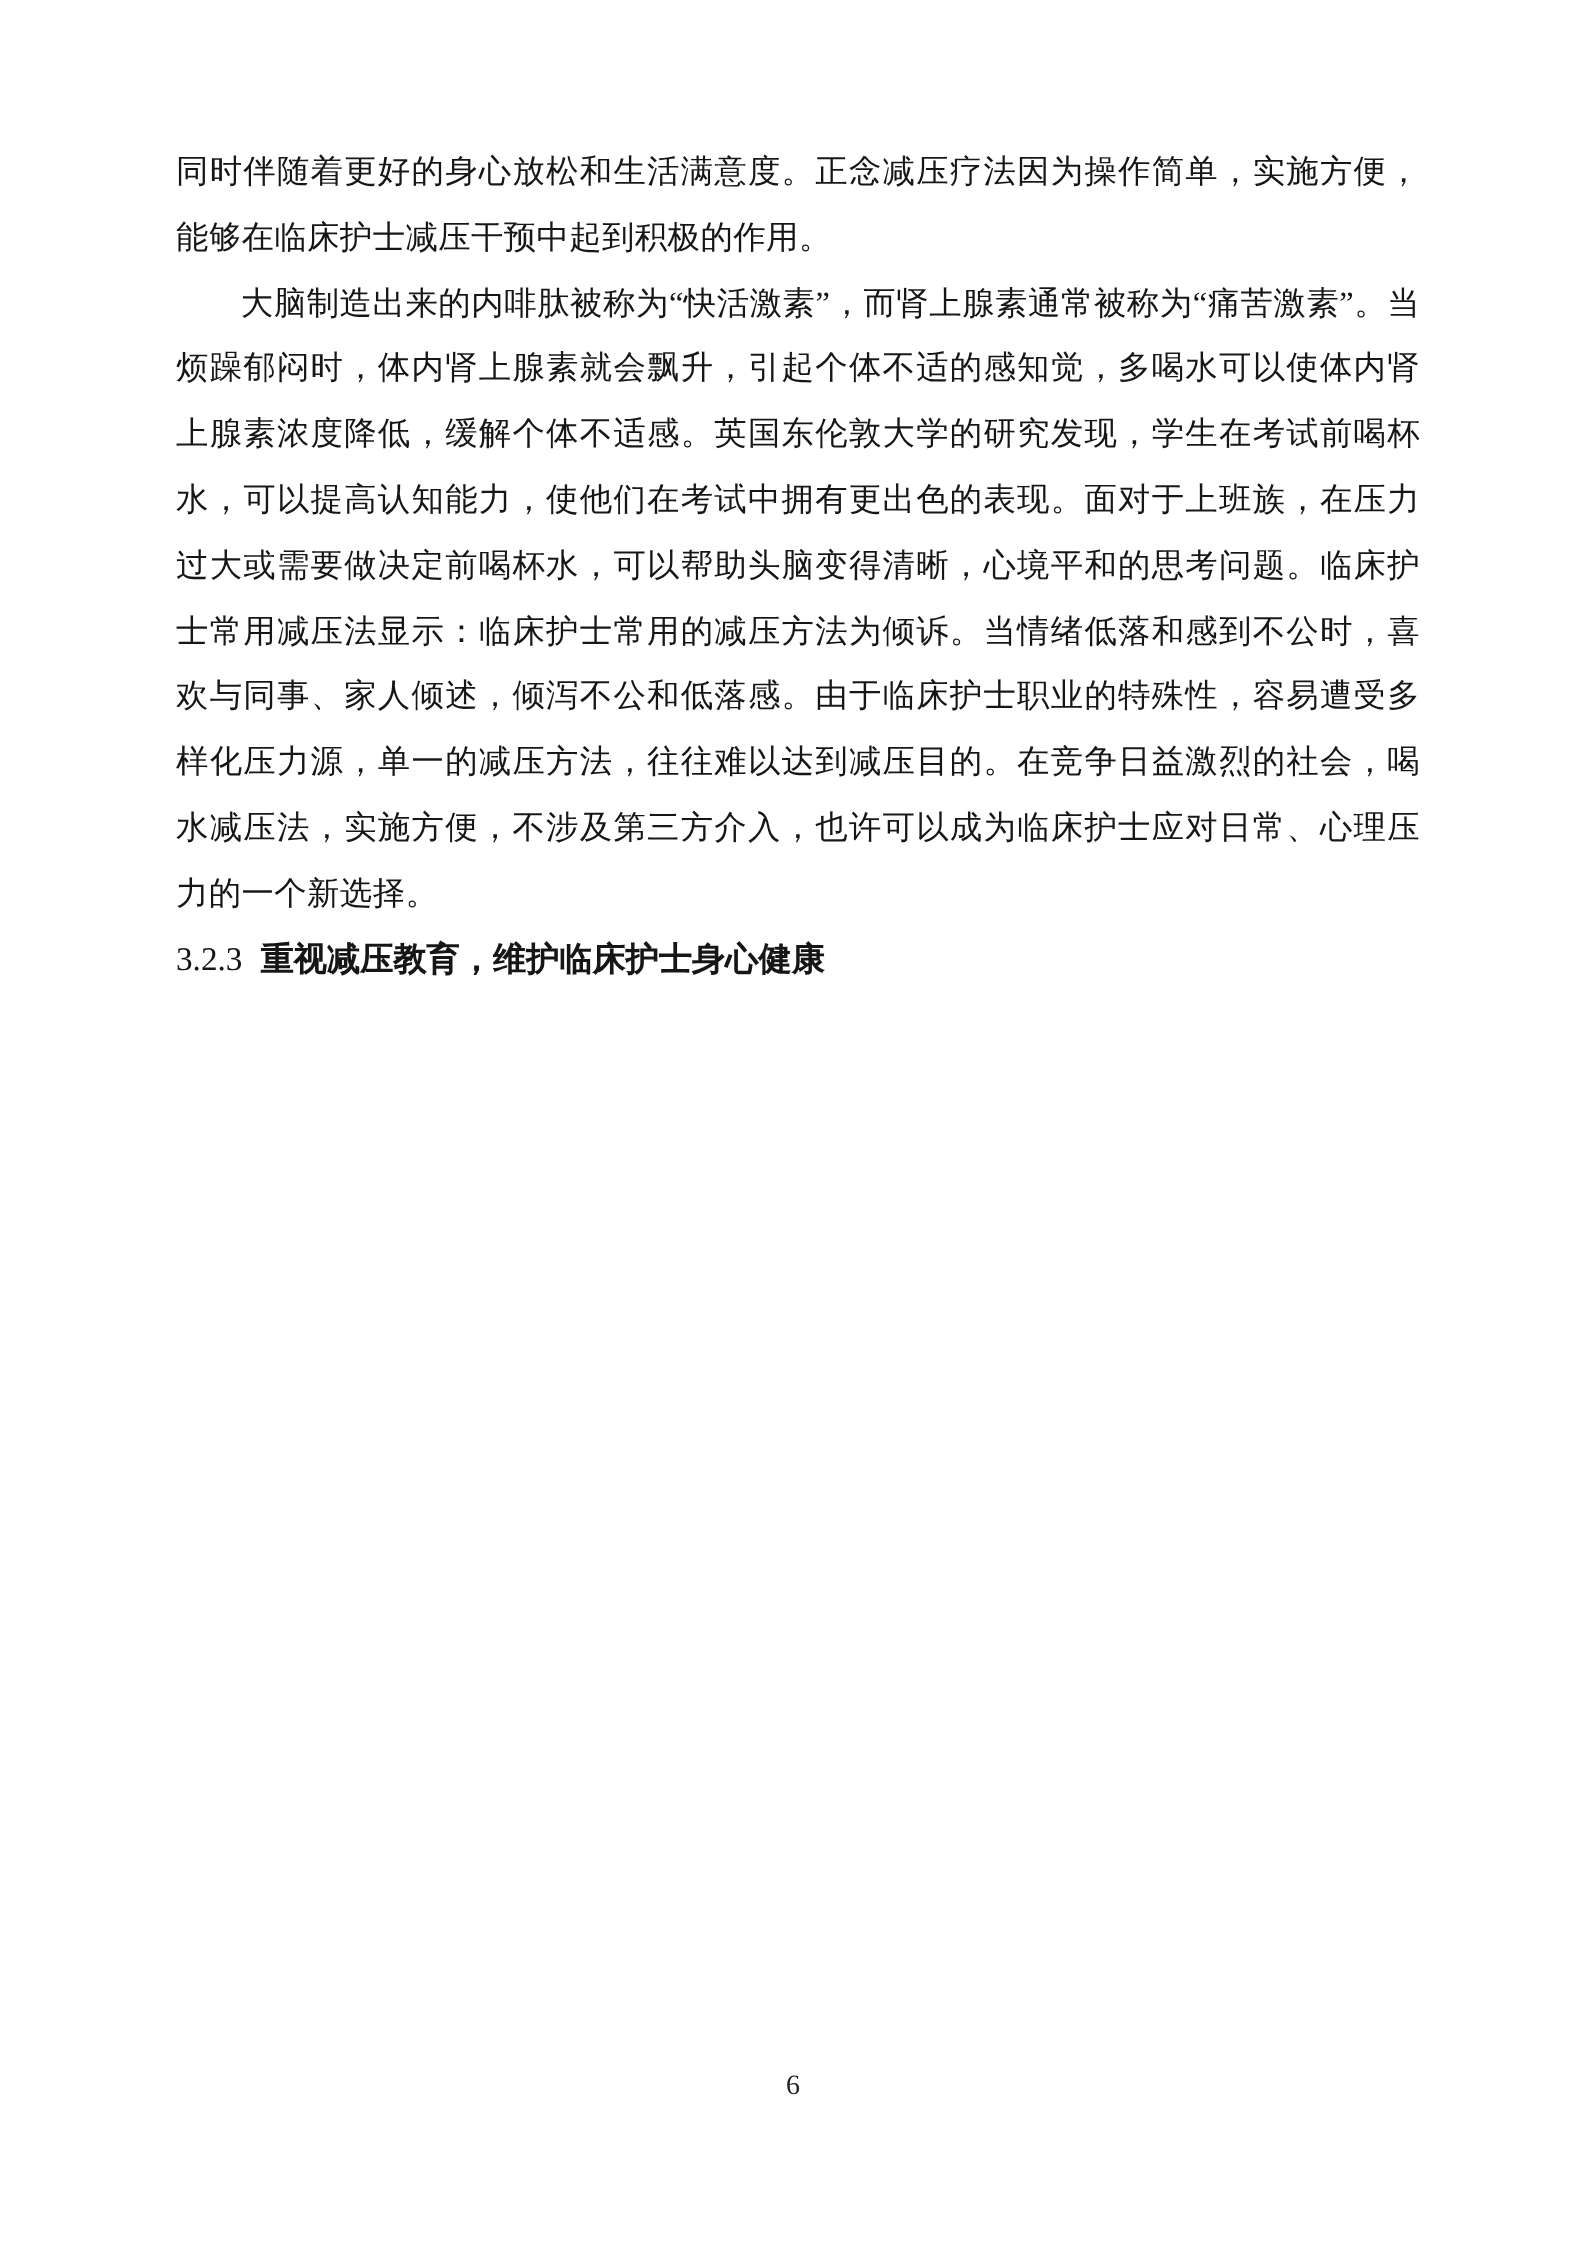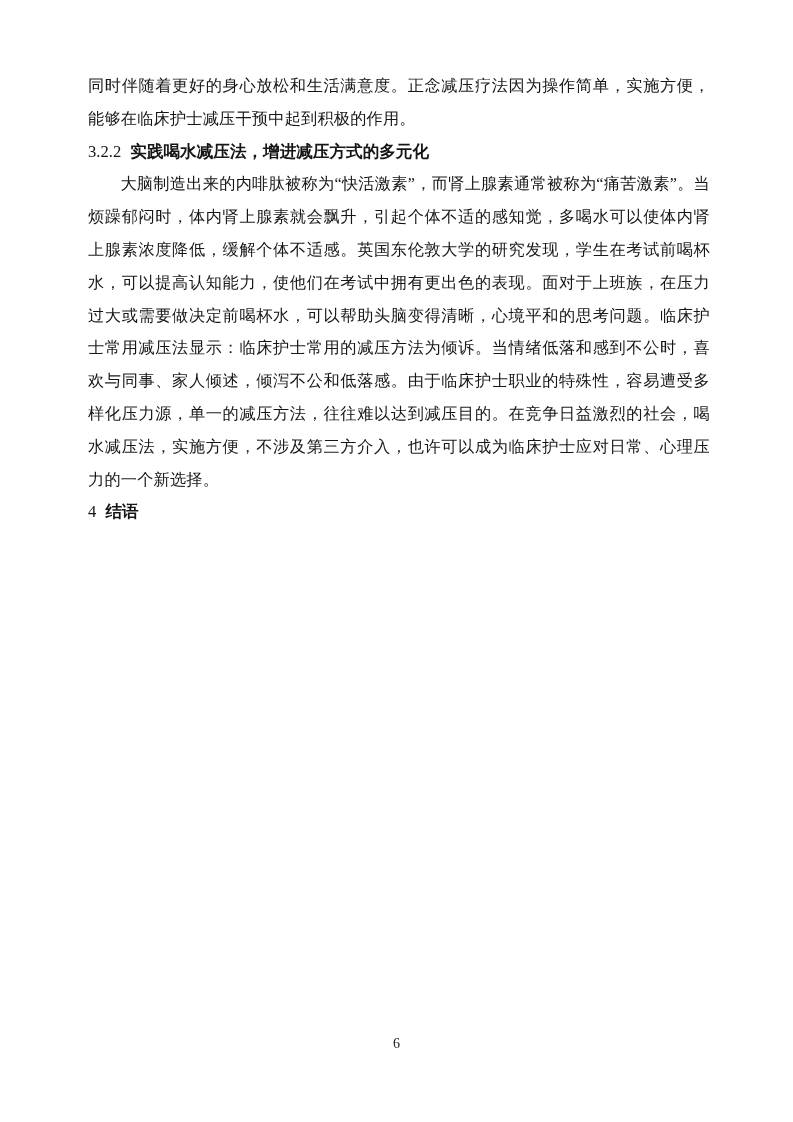--- a/index.html
+++ b/index.html
@@ -54,29 +54,26 @@
   }
 </style>
 </head>
 <body>
 
 <div class="page">
   <div class="content">
 
     <p class="body-text no-indent">同时伴随着更好的身心放松和生活满意度。正念减压疗法因为操作简单，实施方便，能够在临床护士减压干预中起到积极的作用。</p>
 
-    <h3 class="heading">
-      <span class="heading-num">3.2.2</span><span class="heading-title">实践喝水减压法，增进减压方式的多元化</span>
-    </h3>
 
     <p class="body-text">大脑制造出来的内啡肽被称为“快活激素”，而肾上腺素通常被称为“痛苦激素”。当烦躁郁闷时，体内肾上腺素就会飘升，引起个体不适的感知觉，多喝水可以使体内肾上腺素浓度降低，缓解个体不适感。英国东伦敦大学的研究发现，学生在考试前喝杯水，可以提高认知能力，使他们在考试中拥有更出色的表现。面对于上班族，在压力过大或需要做决定前喝杯水，可以帮助头脑变得清晰，心境平和的思考问题。临床护士常用减压法显示：临床护士常用的减压方法为倾诉。当情绪低落和感到不公时，喜欢与同事、家人倾述，倾泻不公和低落感。由于临床护士职业的特殊性，容易遭受多样化压力源，单一的减压方法，往往难以达到减压目的。在竞争日益激烈的社会，喝水减压法，实施方便，不涉及第三方介入，也许可以成为临床护士应对日常、心理压力的一个新选择。</p>
 
+    <h3 class="heading">
+      <span class="heading-num">3.2.3</span><span class="heading-title">重视减压教育，维护临床护士身心健康</span>
+    </h3>
 
 
-    <h3 class="heading">
-      <span class="heading-num">4</span><span class="heading-title">结语</span>
-    </h3>
 
 
   </div>
 
   <div class="page-number">6</div>
 </div>
 
 </body></html>

